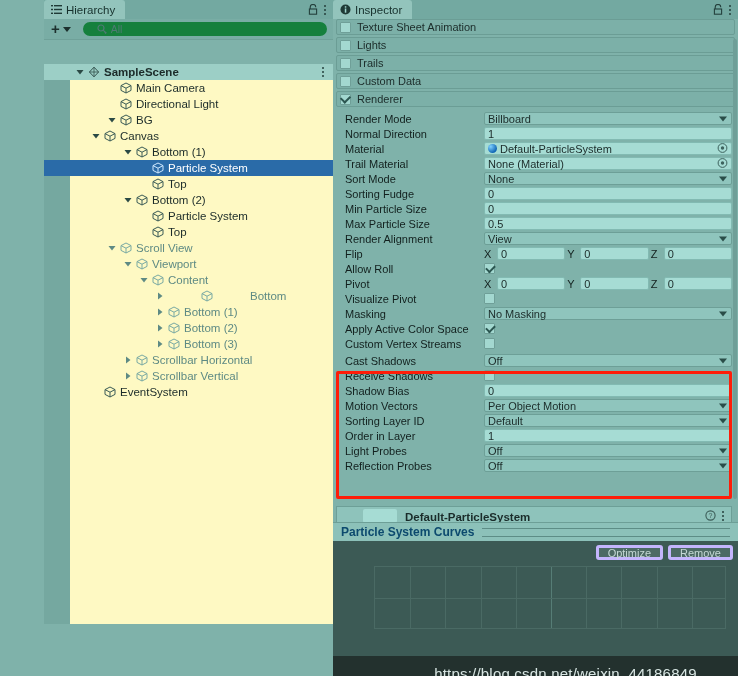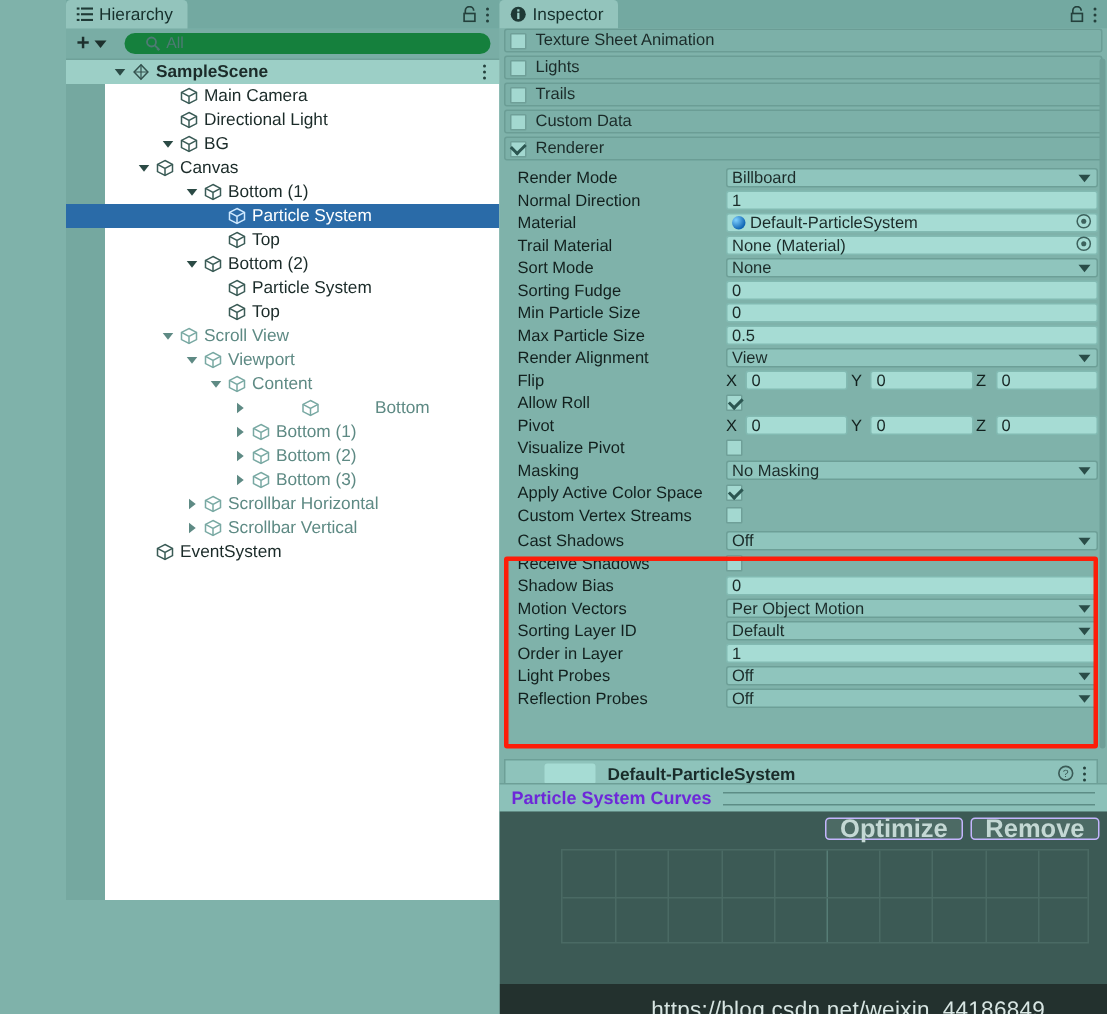--- a/index.html
+++ b/index.html
@@ -58,21 +58,21 @@
   }
   .search-box{
     flex:1;height:14px;background:#9fd3cb;border-radius:7px;
     display:flex;align-items:center;gap:4px;padding:0 7px;
     margin-left:6px;margin-right:2px;
     border:7px solid #15803d;box-sizing:border-box;
   }
   .search-box .sicon{display:flex;align-items:center;}
   .search-box .sval{color:#4f7a74;font-size:10.5px;}
 
-  .tree{position:relative;background:#ffffff;height:560px;overflow:hidden;}
+  .tree{position:relative;background:#fef9c3;height:560px;overflow:hidden;margin-top:24px;}
   .gutter{position:absolute;left:0;top:0;width:26px;height:100%;background:#75a8a0;}
   .row{
     position:relative;height:16px;display:flex;align-items:center;
     font-size:11.5px;white-space:nowrap;
   }
   .row.scene{background:#9ccfc6;font-weight:bold;}
   .row.selected{background:#2a6ba8;color:#ffffff;}
   .row.selected .gut{background:#2a6ba8;}
   .row .gut{position:absolute;left:0;top:0;width:26px;height:100%;background:#75a8a0;}
   .row.scene .gut{background:#9ccfc6;}
@@ -143,31 +143,31 @@
   }
   .mat-strip .swatch{position:absolute;left:26px;top:2px;width:34px;height:14px;background:#a6dcd4;border-radius:2px;}
   .mat-strip .mtxt{font-size:11.5px;font-weight:bold;color:#1a2c2a;margin-left:44px;}
   .mat-strip .micons{position:absolute;right:6px;top:3px;display:flex;gap:5px;}
 
   .curves-hdr{
     position:absolute;left:0;top:503px;width:405px;height:19px;
     background:#8cc1b9;border-top:1px solid #6d9f97;box-sizing:border-box;
     display:flex;align-items:center;padding-left:8px;gap:8px;
   }
-  .curves-hdr .ctitle{font-weight:bold;font-size:12px;color:#6d28d9;}
+  .curves-hdr .ctitle{font-weight:bold;font-size:12px;color:#0c4a6e;}
   .curves-hdr .crule{flex:1;height:7px;border-top:1px solid #5d8d86;border-bottom:1px solid #5d8d86;margin-right:8px;}
 
   .curve-area{
     position:absolute;left:0;top:522px;width:405px;height:115px;
     background:#3c5a55;
   }
   .curve-btns{position:absolute;right:5px;top:4px;display:flex;gap:5px;}
   .cbtn{
-    height:15px;padding:0 9px;background:#4c6a64;border:1px solid #c4b5fd;border-radius:3px;
-    display:flex;align-items:center;font-size:17px;color:#c4d8d4;box-sizing:border-box;font-weight:bold;
+    height:15px;padding:0 9px;background:#4c6a64;border:3px solid #c4b5fd;border-radius:3px;
+    display:flex;align-items:center;font-size:11px;color:#c4d8d4;box-sizing:border-box;
   }
   .grid{
     position:absolute;left:41px;top:25px;width:352px;height:63px;
     border:1px solid #4a6a64;box-sizing:border-box;
   }
   .grid .vl{position:absolute;top:0;bottom:0;width:1px;background:#4a6a64;}
   .grid .vl.major{background:#567d76;}
   .grid .hl{position:absolute;left:0;right:0;height:1px;background:#4a6a64;}
 
   .watermark-bar{

